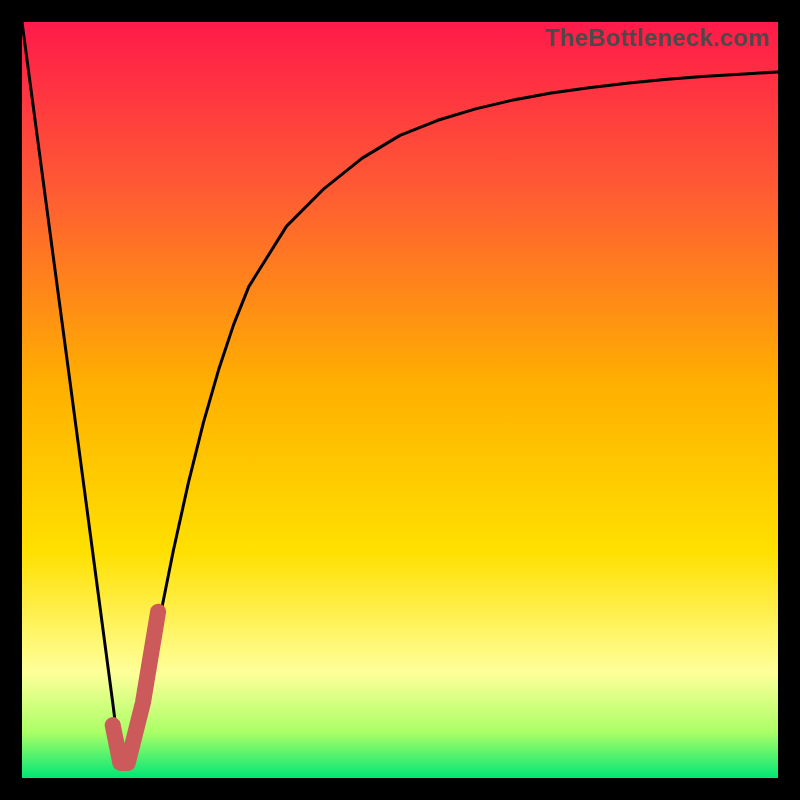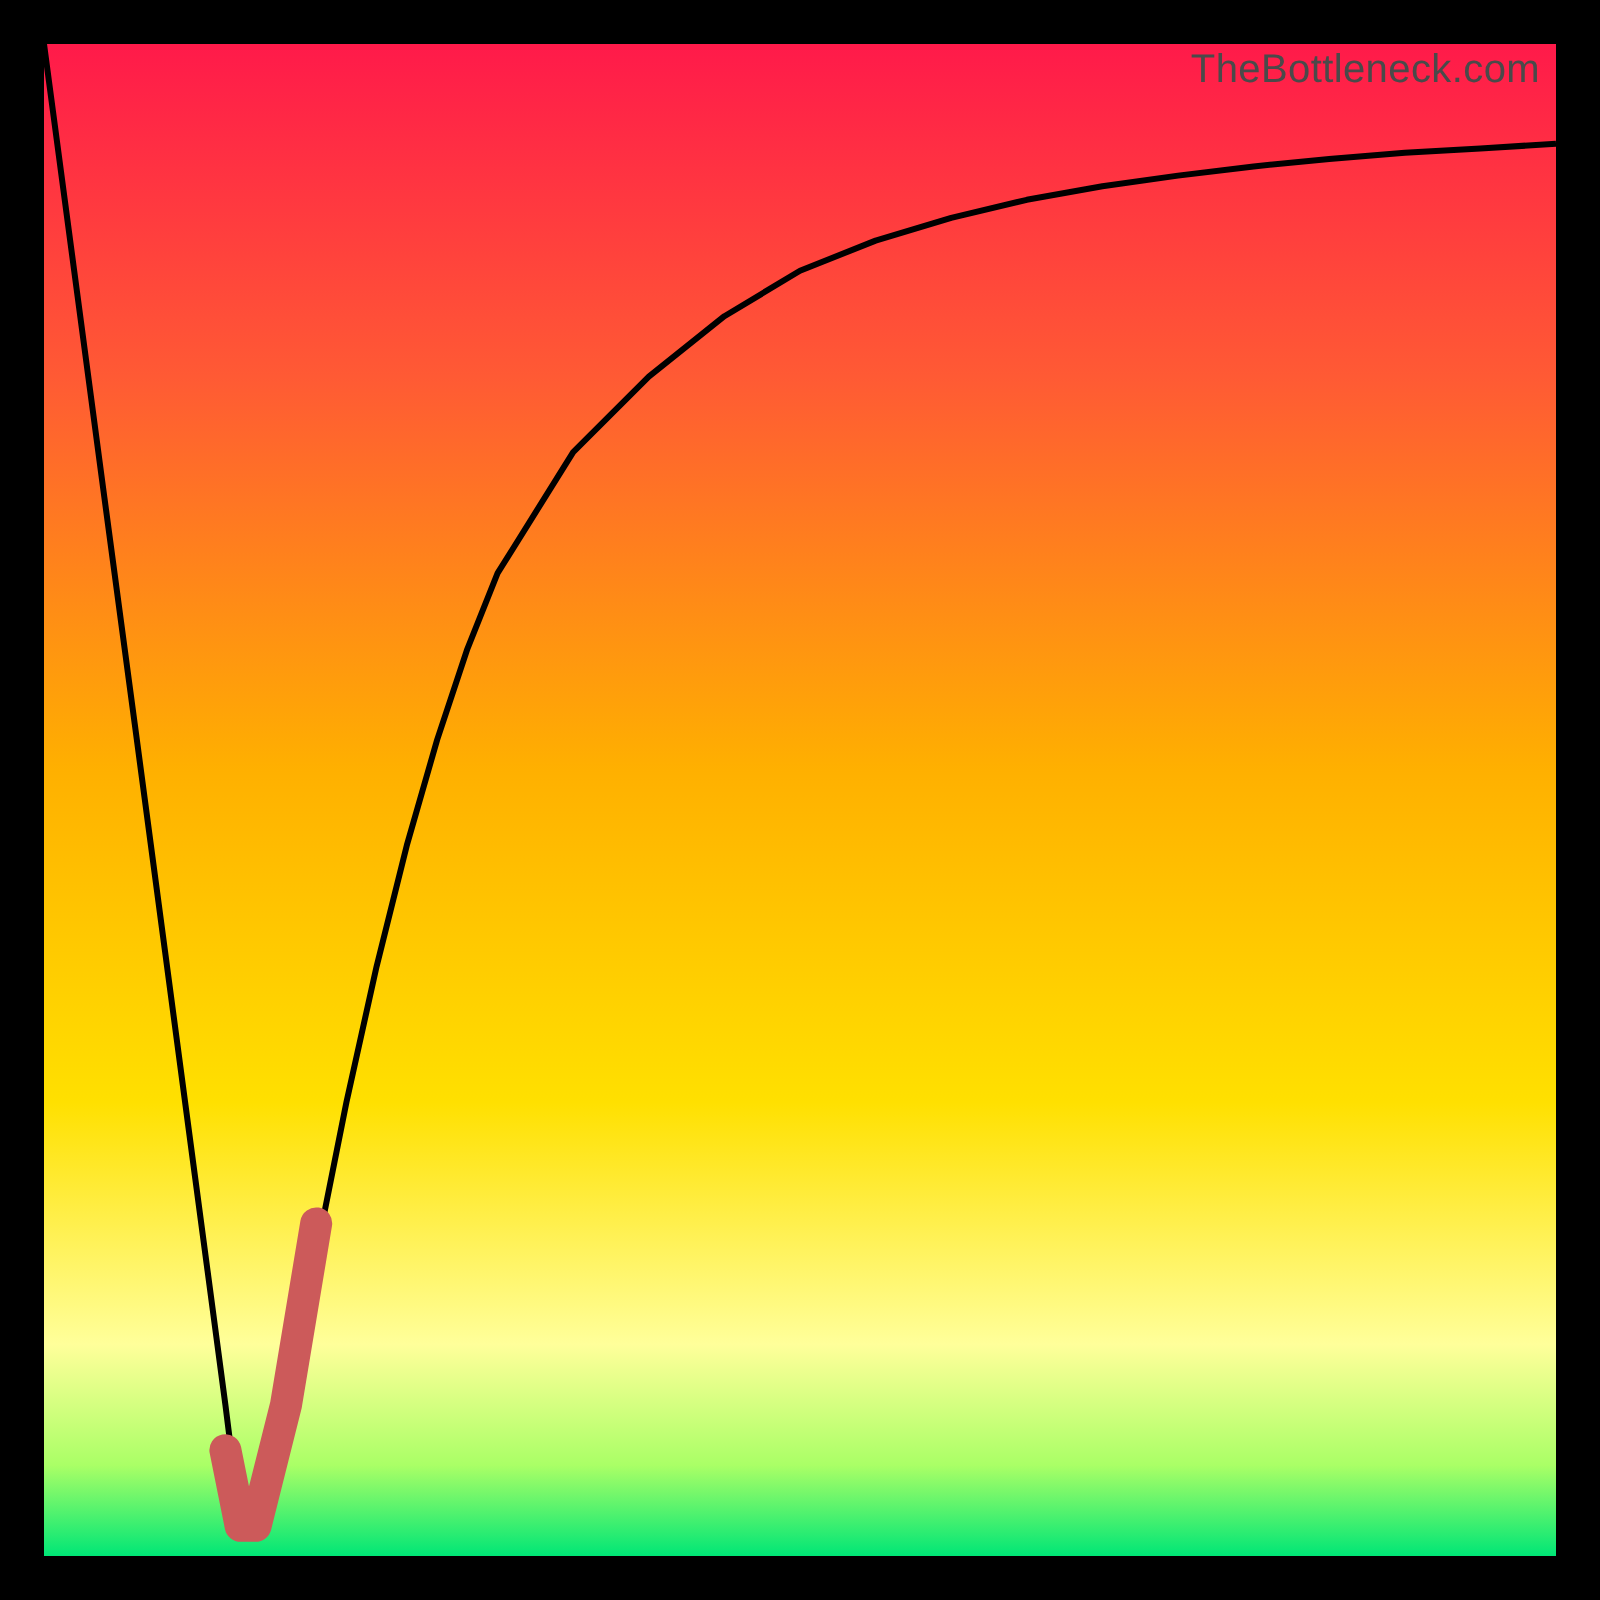--- a/index.html
+++ b/index.html
@@ -24,22 +24,22 @@
     top: 22px;
     width: 756px;
     height: 756px;
     overflow: hidden;
   }
   .watermark {
     position: absolute;
     top: 2px;
     right: 8px;
     font-family: Arial, Helvetica, sans-serif;
-    font-size: 20px;
-    font-weight: 400;
+    font-size: 24px;
+    font-weight: 700;
     color: #4a4a4a;
     letter-spacing: 0.2px;
     user-select: none;
     text-align: right;
   }
   svg { display: block; }
 </style>
 </head>
 <body>
 

